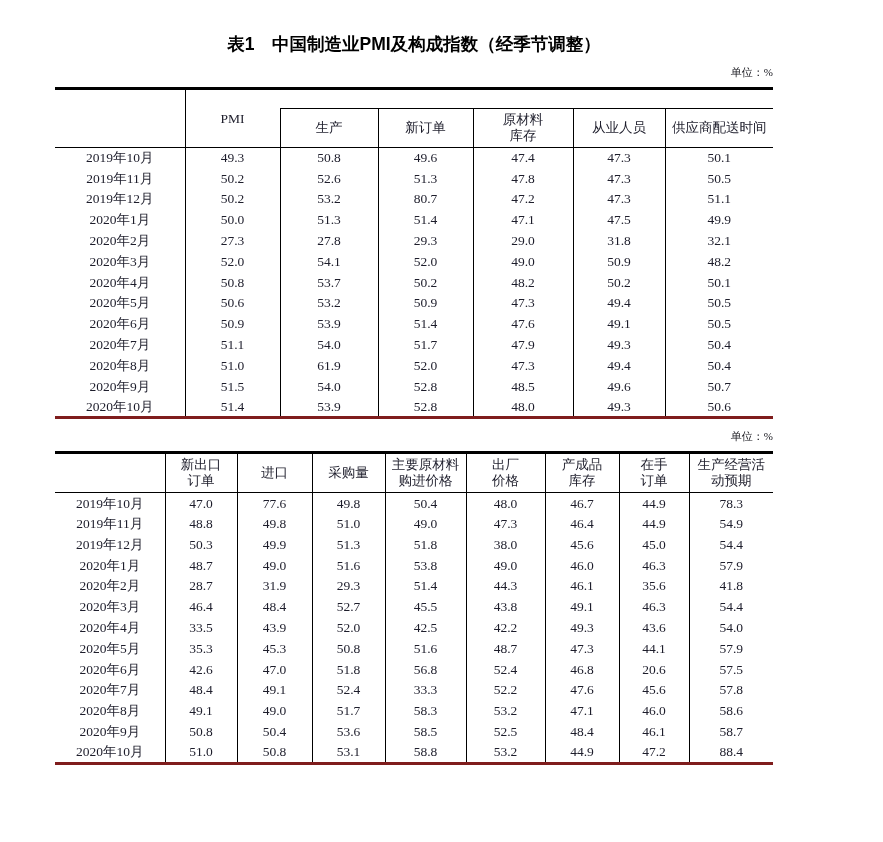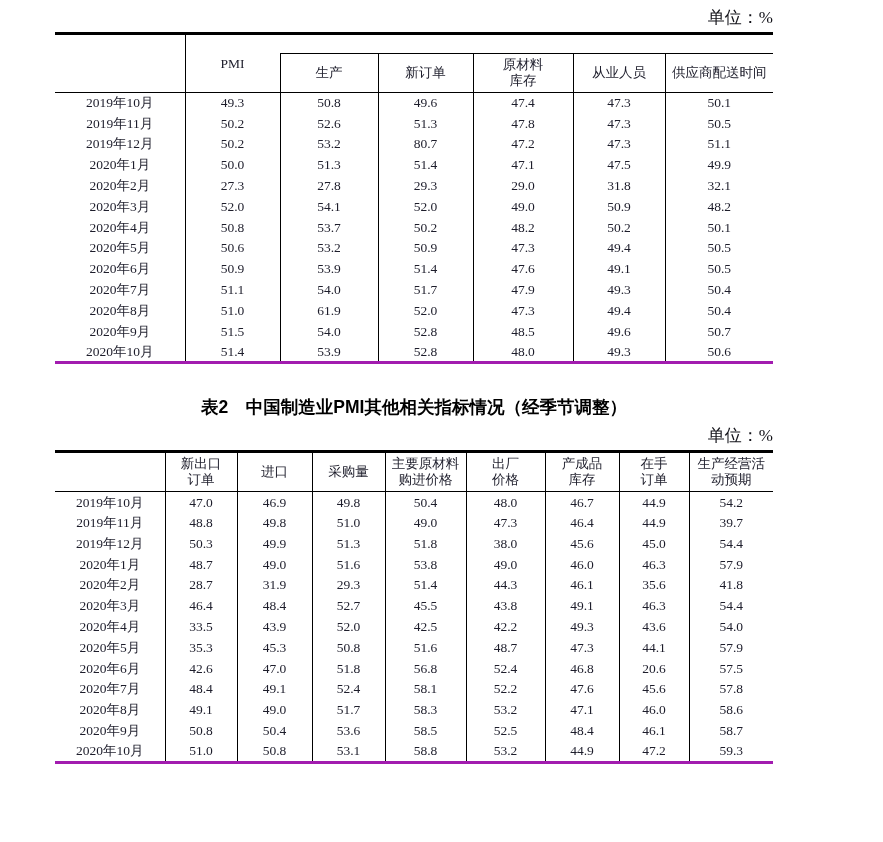--- a/index.html
+++ b/index.html
@@ -18,33 +18,33 @@
     font-weight:700;
     font-size:17.5px;
     line-height:22px;
     color:#000000;
   }
   #title1 { margin-top:33px; }
   #title2 { margin-top:32px; }
 
   .unit {
     text-align:right;
-    font-size:17px;
+    font-size:11px;
     line-height:17px;
     margin-top:9px;
     margin-bottom:6px;
     color:#111118;
   }
 
   table {
     width:718px;
     border-collapse:collapse;
     table-layout:fixed;
     border-top:3px solid #000;
-    border-bottom:3px solid #a21caf;
+    border-bottom:3px solid #7f1d1d;
   }
   th, td {
     font-weight:normal;
     text-align:center;
     vertical-align:middle;
     font-size:13.5px;
     white-space:pre-line;
     line-height:16px;
     color:#1d1d2b;
     overflow:hidden;
@@ -65,20 +65,21 @@
   
   #table2 thead th { height:40px; border-bottom:1.5px solid #000; border-left:1px solid #000; }
   #table2 thead th:first-child { border-left:none; }
 </style>
 </head>
 <body>
 
 <div class="container">
 
   <section>
+    <h2 id="title1" class="tbl-title">表1　中国制造业PMI及构成指数（经季节调整）</h2>
     <div class="unit">单位：%</div>
 
     <table id="table1">
       <colgroup>
         <col style="width:130px">
           <col style="width:95px">
           <col style="width:98px">
         <col style="width:95px">
           <col style="width:100px">
           <col style="width:92px">
@@ -215,21 +216,20 @@
             <td>52.8</td>
             <td>48.0</td>
             <td>49.3</td>
             <td>50.6</td>
           </tr>
         </tbody>
     </table>
   </section>
 
   <section>
-    <h2 id="title2" class="tbl-title">表2　中国制造业PMI其他相关指标情况（经季节调整）</h2>
     <div class="unit">单位：%</div>
 
     <table id="table2">
       <colgroup>
         <col style="width:110px">
           <col style="width:72px">
           <col style="width:75px">
         <col style="width:73px">
           <col style="width:81px">
           <col style="width:79px">
@@ -253,38 +253,38 @@
             <th>在手
 订单</th>
             <th>生产经营活
 动预期</th>
           </tr>
       </thead>
       <tbody id="t2-body">
           <tr>
             <td>2019年10月</td>
             <td>47.0</td>
-            <td>46.9</td>
+            <td>77.6</td>
             <td>49.8</td>
             <td>50.4</td>
             <td>48.0</td>
             <td>46.7</td>
             <td>44.9</td>
-            <td>54.2</td>
+            <td>78.3</td>
           </tr>
           <tr>
             <td>2019年11月</td>
             <td>48.8</td>
             <td>49.8</td>
             <td>51.0</td>
             <td>49.0</td>
             <td>47.3</td>
             <td>46.4</td>
             <td>44.9</td>
-            <td>39.7</td>
+            <td>54.9</td>
           </tr>
           <tr>
             <td>2019年12月</td>
             <td>50.3</td>
             <td>49.9</td>
             <td>51.3</td>
             <td>51.8</td>
             <td>38.0</td>
             <td>45.6</td>
             <td>45.0</td>
@@ -354,21 +354,21 @@
             <td>52.4</td>
             <td>46.8</td>
             <td>20.6</td>
             <td>57.5</td>
           </tr>
           <tr>
             <td>2020年7月</td>
             <td>48.4</td>
             <td>49.1</td>
             <td>52.4</td>
-            <td>58.1</td>
+            <td>33.3</td>
             <td>52.2</td>
             <td>47.6</td>
             <td>45.6</td>
             <td>57.8</td>
           </tr>
           <tr>
             <td>2020年8月</td>
             <td>49.1</td>
             <td>49.0</td>
             <td>51.7</td>
@@ -391,19 +391,19 @@
           </tr>
           <tr>
             <td>2020年10月</td>
             <td>51.0</td>
             <td>50.8</td>
             <td>53.1</td>
             <td>58.8</td>
             <td>53.2</td>
             <td>44.9</td>
             <td>47.2</td>
-            <td>59.3</td>
+            <td>88.4</td>
           </tr>
         </tbody>
     </table>
   </section>
 
 </div>
 
 </body></html>

